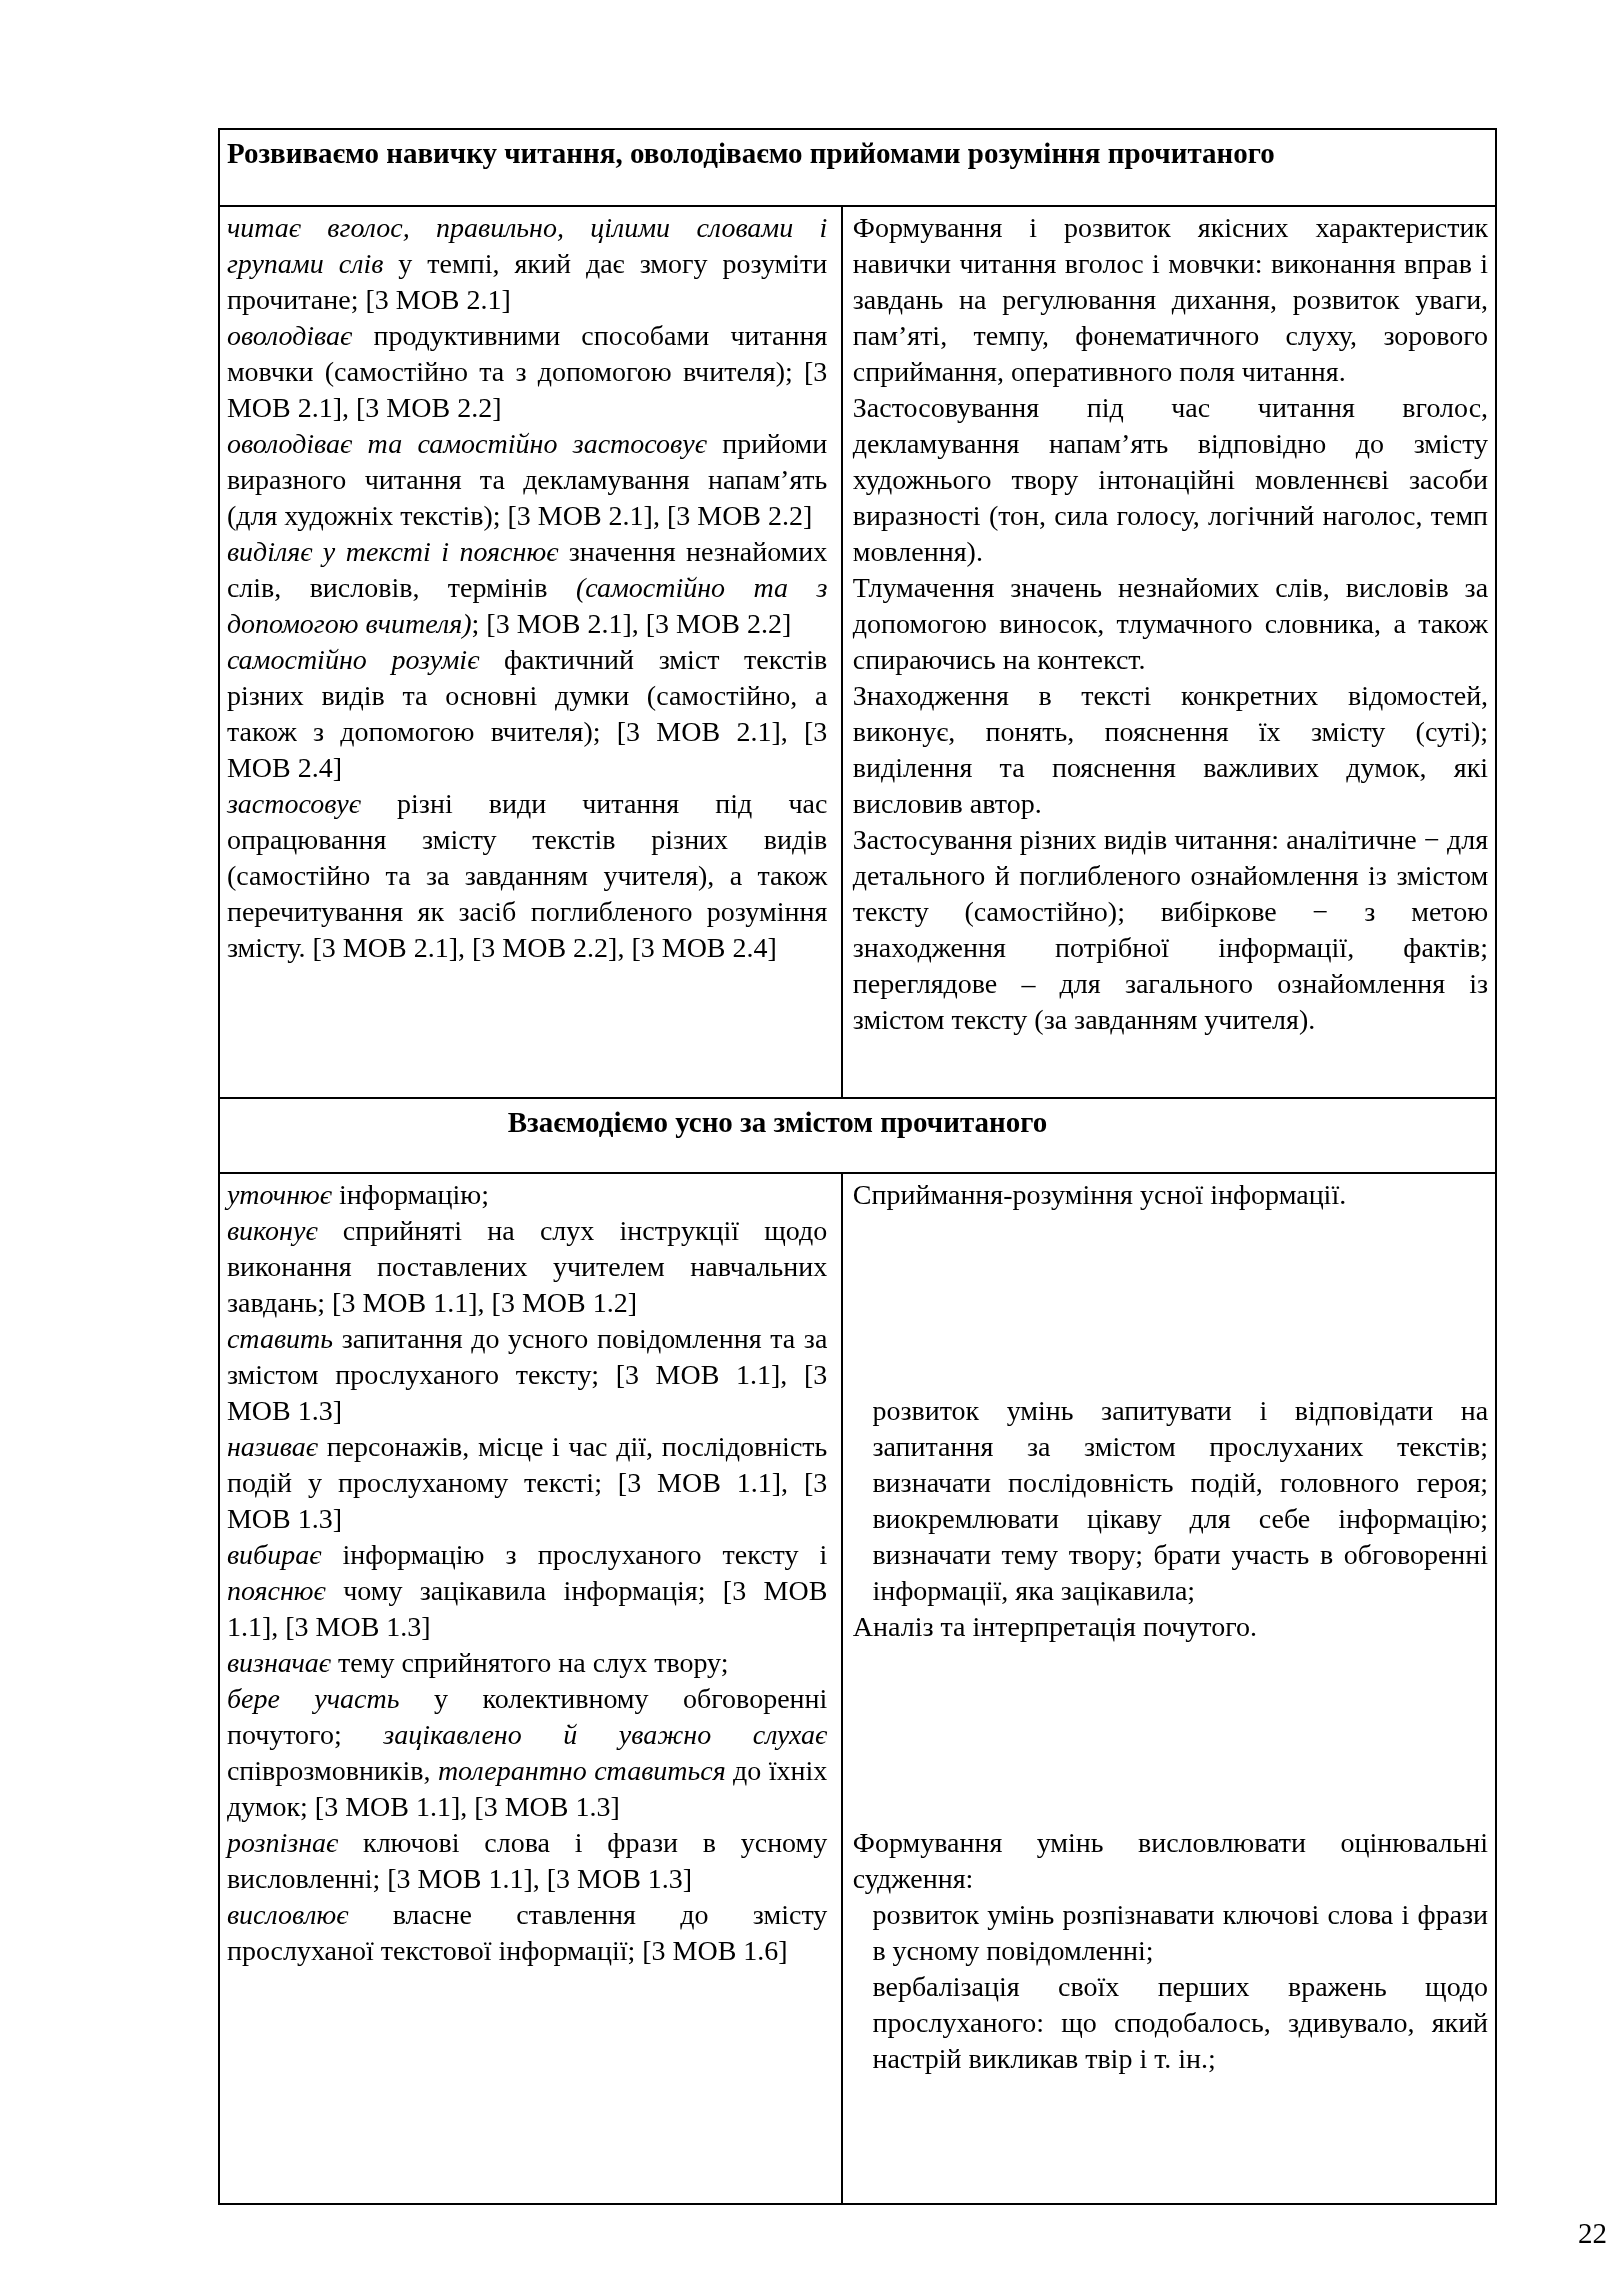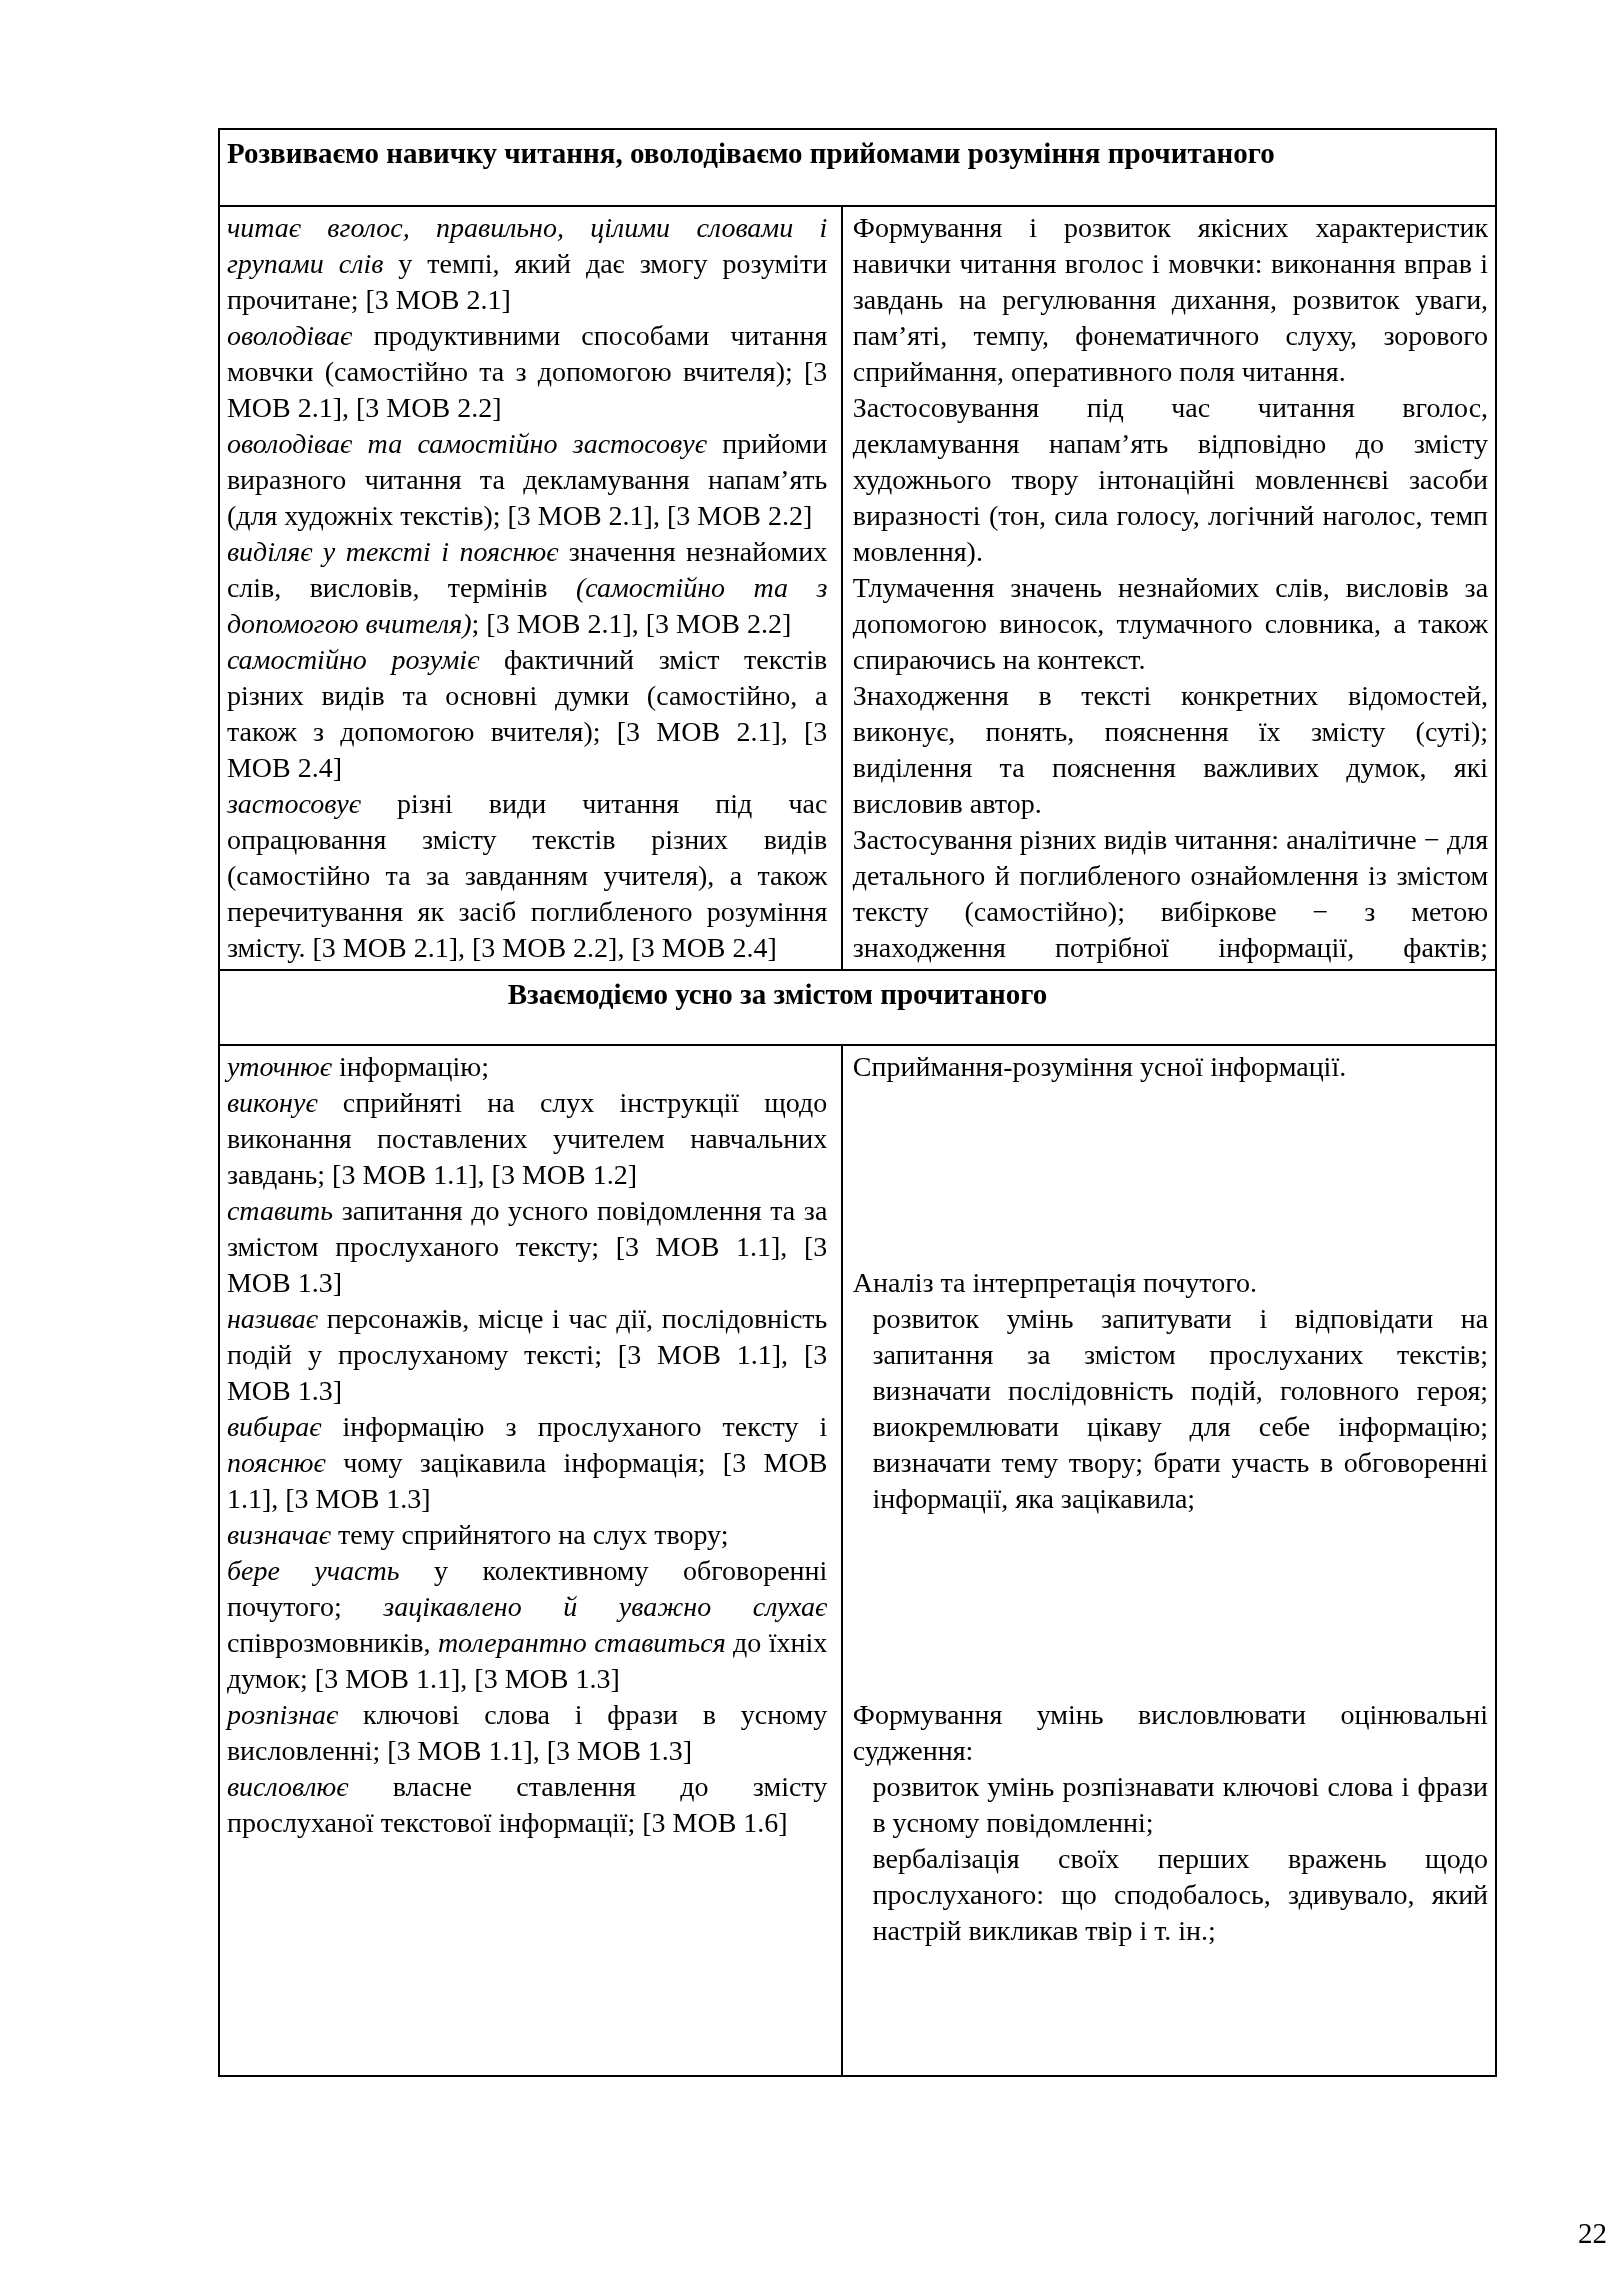--- a/index.html
+++ b/index.html
@@ -27,21 +27,21 @@
     display:block;
     padding:4.9px 7.8px 0 6.9px;
     font-size:29px;line-height:36px;
     font-weight:bold;
   }
   .header-row.centered .h-text{
     text-align:center;
     padding-right:167px;
   }
   .body-row{display:flex;align-items:stretch;}
-  .body-row.row-a{height:764px;}
+  .body-row.row-a{height:892px;}
   .body-row.row-b{height:1031px;}
   .cell{
     box-sizing:border-box;
     overflow:hidden;
     font-size:28px;line-height:36px;
   }
   .cell-left{
     width:623px;
     border-right:2px solid #000000;
     padding:2.9px 13.7px 2.9px 6.9px;
@@ -106,22 +106,22 @@
           <p class="para"><span class="it">розпізнає</span><span> ключові слова і фрази в усному висловленні; [3 МОВ 1.1], [3 МОВ 1.3]</span></p>
           <p class="para"><span class="it">висловлює</span><span> власне ставлення до змісту прослуханої текстової інформації; [3 МОВ 1.6]</span></p>
         </div>
       <div class="cell cell-right">
           <p class="para"><span>Сприймання-розуміння усної інформації.</span></p>
           <p class="para empty"><span></span></p>
           <p class="para empty"><span></span></p>
           <p class="para empty"><span></span></p>
           <p class="para empty"><span></span></p>
           <p class="para empty"><span></span></p>
+          <p class="para indent"><span>розвиток умінь запитувати і відповідати на запитання за змістом прослуханих текстів; визначати послідовність подій, головного героя; виокремлювати цікаву для себе інформацію; визначати тему твору; брати участь в обговоренні інформації, яка зацікавила;</span></p>
           <p class="para"><span>Аналіз та інтерпретація почутого.</span></p>
-          <p class="para indent"><span>розвиток умінь запитувати і відповідати на запитання за змістом прослуханих текстів; визначати послідовність подій, головного героя; виокремлювати цікаву для себе інформацію; визначати тему твору; брати участь в обговоренні інформації, яка зацікавила;</span></p>
           <p class="para empty"><span></span></p>
           <p class="para empty"><span></span></p>
           <p class="para empty"><span></span></p>
           <p class="para empty"><span></span></p>
           <p class="para empty"><span></span></p>
           <p class="para"><span>Формування умінь висловлювати оцінювальні судження:</span></p>
           <p class="para indent"><span>розвиток умінь розпізнавати ключові слова і фрази в усному повідомленні;</span></p>
           <p class="para indent"><span>вербалізація своїх перших вражень щодо прослуханого: що сподобалось, здивувало, який настрій викликав твір і т. ін.;</span></p>
         </div>
     </div>

